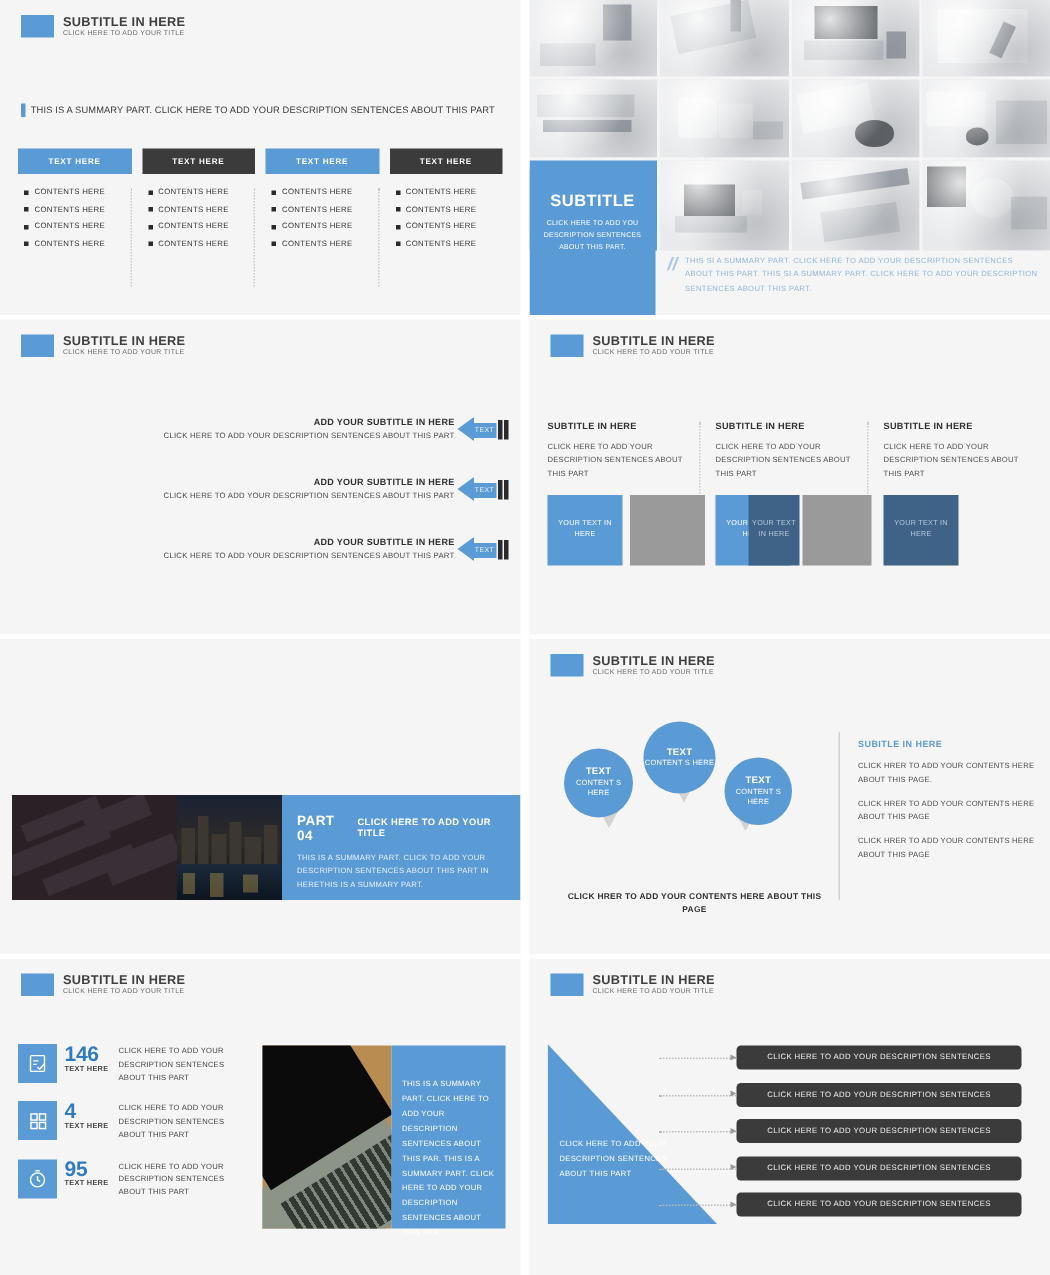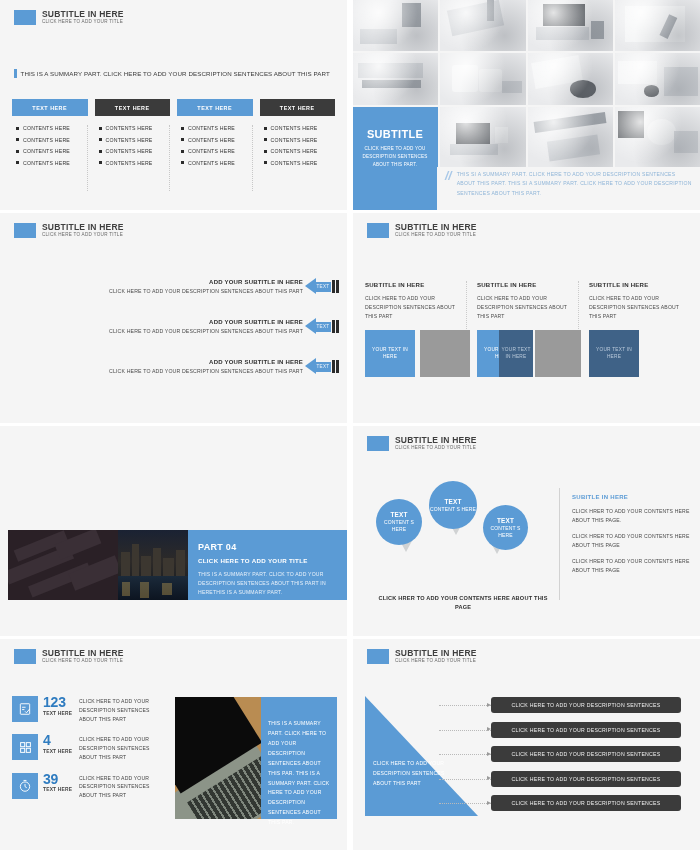--- a/index.html
+++ b/index.html
@@ -74,21 +74,21 @@
   
   .s5-band{position:absolute;left:8px;top:104px;width:339px;height:70px;display:flex;}
   .s5-img1{width:110px;position:relative;overflow:hidden;background:#2a2026;}
   .s5-img1 .k{position:absolute;background:#3a2f36;transform:rotate(-22deg);}
   .s5-img2{width:70px;position:relative;overflow:hidden;background:#10151f;}
   .s5-img2 .sky{position:absolute;inset:0;background:linear-gradient(#1a2233 0%,#2d2a28 45%,#10161f 100%);}
   .s5-img2 .bld{position:absolute;bottom:34%;background:#3c3730;}
   .s5-img2 .wat{position:absolute;left:0;right:0;bottom:0;height:34%;background:linear-gradient(#1b2a3a,#0c1420);}
   .s5-img2 .rf{position:absolute;background:rgba(220,180,90,.35);}
   .s5-panel{flex:1;background:#5b9bd5;color:#fff;padding:12px 8px 0 10px;box-sizing:border-box;}
-  .s5-panel .ttl{display:flex;align-items:baseline;gap:5px;flex-direction:column;}
+  .s5-panel .ttl{display:flex;align-items:baseline;gap:5px;}
   .s5-panel .p4{font-size:9px;font-weight:bold;letter-spacing:.3px;}
   .s5-panel .pt{font-size:6.2px;font-weight:bold;letter-spacing:.3px;}
   .s5-panel .pd{font-size:5.1px;line-height:1.8;margin-top:6px;color:#e8f1fa;letter-spacing:.2px;}
 
   
   .s6-circ{position:absolute;border-radius:50%;background:#5b9bd5;color:#fff;display:flex;flex-direction:column;align-items:center;justify-content:center;text-align:center;}
   .s6-circ .c1{font-size:6.4px;font-weight:bold;letter-spacing:.2px;}
   .s6-circ .c2{font-size:5px;line-height:1.35;letter-spacing:.15px;margin-top:1px;}
   .s6-sh{position:absolute;width:0;height:0;border-left:7px solid transparent;border-right:7px solid transparent;border-top:13px solid #c9cbcd;opacity:.85;}
   .s6-cap{position:absolute;left:20px;top:168px;width:180px;text-align:center;font-size:5.6px;font-weight:bold;color:#2f2f2f;line-height:1.6;letter-spacing:.2px;}
@@ -465,21 +465,21 @@
     <div class="s7-stats">
       <div class="s7-row">
         <div class="s7-ic">
           <svg width="14" height="14" viewBox="0 0 24 24" fill="none" stroke="#fff" stroke-width="1.6">
             <rect x="4" y="3" width="16" height="18" rx="1"></rect>
               <path d="M7 9h6M7 13h4"></path>
               <path d="M12 16l2.5 2.5L20 12"></path>
           </svg>
         </div>
         <div class="s7-num">
-          <div class="n">123</div>
+          <div class="n">146</div>
           <div class="l">TEXT HERE</div>
         </div>
         <div class="s7-txt">CLICK HERE TO ADD YOUR DESCRIPTION SENTENCES ABOUT THIS PART</div>
       </div>
 
       <div class="s7-row">
         <div class="s7-ic">
           <svg width="13" height="13" viewBox="0 0 24 24" fill="none" stroke="#fff" stroke-width="1.8">
             <rect x="3" y="3" width="7.5" height="7.5"></rect>
               <rect x="13.5" y="3" width="7.5" height="7.5"></rect>
@@ -496,21 +496,21 @@
 
       <div class="s7-row">
         <div class="s7-ic">
           <svg width="14" height="14" viewBox="0 0 24 24" fill="none" stroke="#fff" stroke-width="1.6">
             <circle cx="12" cy="13" r="8"></circle>
               <path d="M12 8.5V13l3 2"></path>
               <path d="M9.5 2.5h5"></path>
           </svg>
         </div>
         <div class="s7-num">
-          <div class="n">39</div>
+          <div class="n">95</div>
           <div class="l">TEXT HERE</div>
         </div>
         <div class="s7-txt">CLICK HERE TO ADD YOUR DESCRIPTION SENTENCES ABOUT THIS PART</div>
       </div>
 
     </div>
 
     <div class="s7-img">
       <div class="wood"></div>
       <div class="base"></div>

